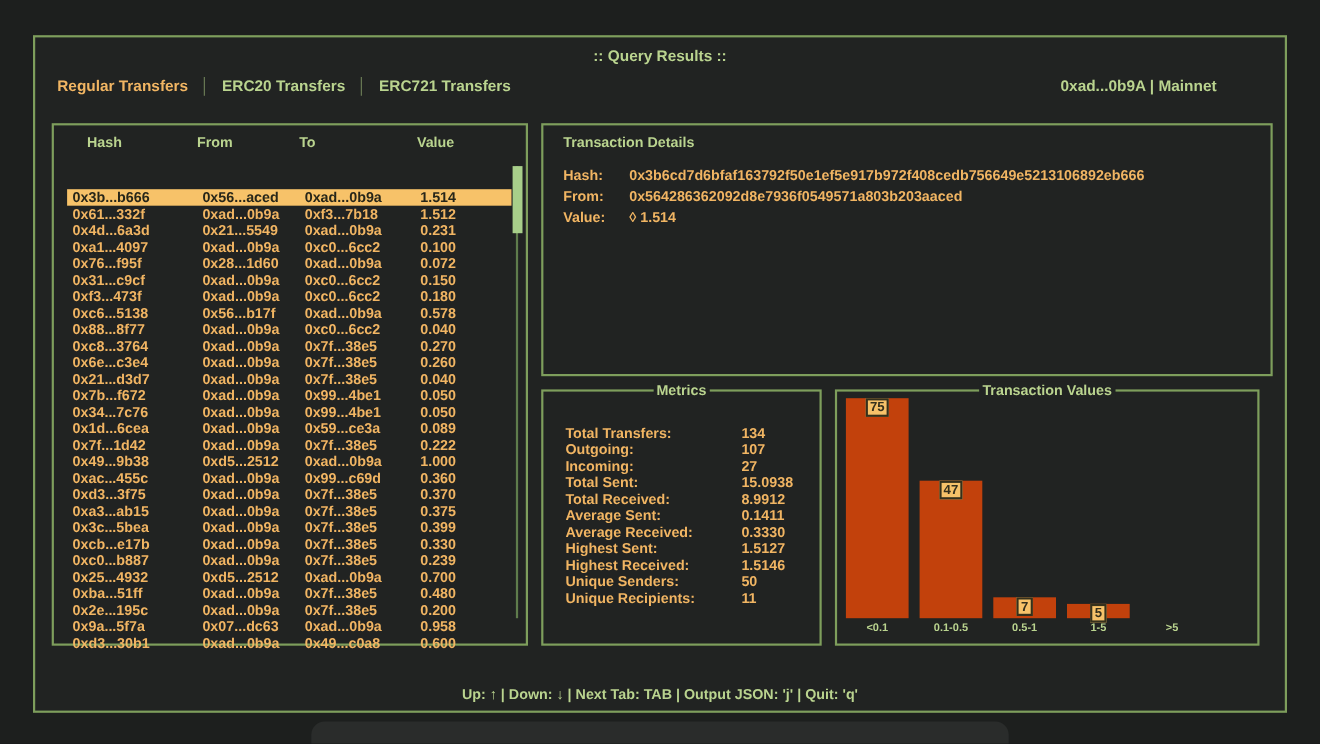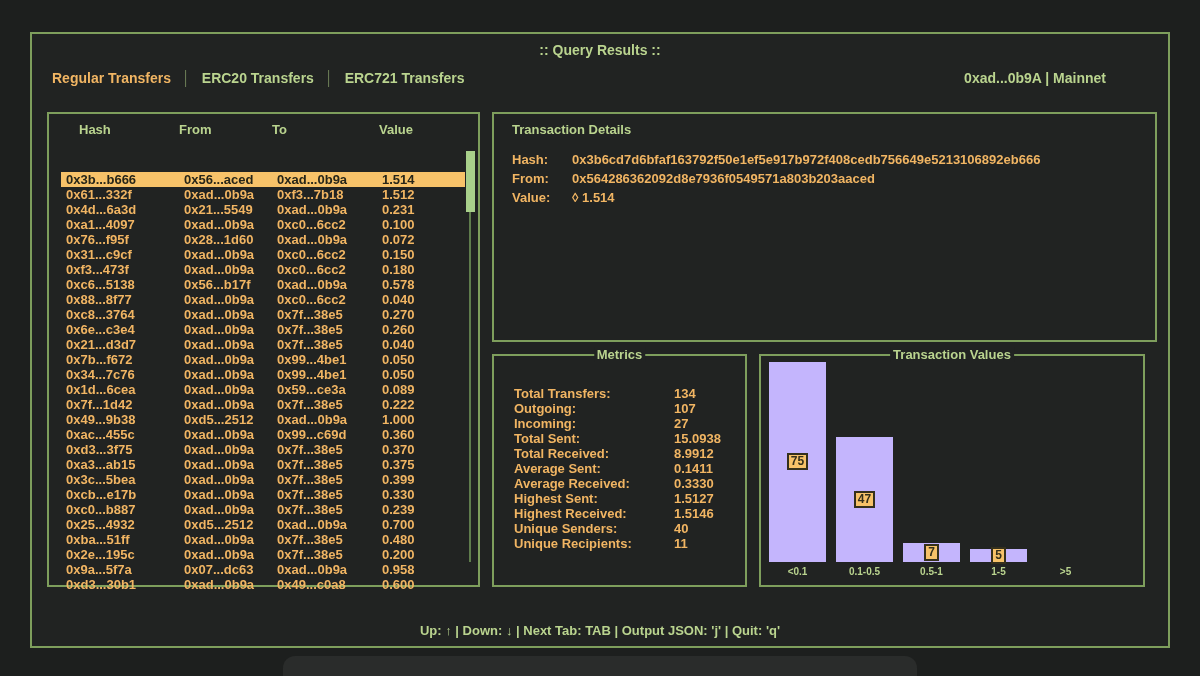--- a/index.html
+++ b/index.html
@@ -37,21 +37,21 @@
   .detail-row { display: grid; grid-template-columns: 60px auto; color: #f1b563; white-space: nowrap; }
 
   .panel-title { position: absolute; top: -9px; left: 50%; transform: translateX(-50%); background: #212322; padding: 0 3px; color: #bad48f; font-size: 13px; white-space: nowrap; }
   .metrics-panel { left: 460px; top: 320px; width: 255px; height: 233px; }
   .metrics-list { position: absolute; left: 20px; top: 30px; right: 6px; font-size: 13px; line-height: 15px; }
   .metric-row { display: grid; grid-template-columns: 160px auto; color: #f1b563; white-space: nowrap; }
 
   .chart-panel { left: 727px; top: 320px; width: 386px; height: 233px; }
   .chart-area { position: absolute; left: 8px; bottom: 6px; display: flex; align-items: flex-end; gap: 10px; }
   .bar-slot { width: 57px; display: flex; flex-direction: column; align-items: center; justify-content: flex-end; }
-  .bar { width: 57px; background: #c4b5fd; display: flex; align-items: center; justify-content: center; }
+  .bar { width: 57px; background: #c2410c; display: flex; align-items: flex-start; justify-content: center; }
   .bar-value { margin-bottom: 1px; border: 2px solid #35301c; color: #35301c; font-size: 12px; line-height: 13px; padding: 0 2px; background: #f7c269; }
   .bar-label { margin-top: 2px; color: #bad48f; font-size: 10px; height: 15px; line-height: 15px; }
 
   .footer { position: absolute; left: 0; right: 0; bottom: 8px; text-align: center; color: #bad48f; font-size: 13px; }
   .dock-hint { position: absolute; left: 283px; top: 656px; width: 634px; height: 22px; background: #2a2c2b; border-radius: 12px 12px 0 0; }
 </style>
 </head>
 <body>
 
 <div class="screen">
@@ -358,21 +358,21 @@
             <span>1.5127</span>
           </div>
 
           <div class="metric-row">
             <span>Highest Received:</span>
             <span>1.5146</span>
           </div>
 
           <div class="metric-row">
             <span>Unique Senders:</span>
-            <span>40</span>
+            <span>50</span>
           </div>
 
           <div class="metric-row">
             <span>Unique Recipients:</span>
             <span>11</span>
           </div>
 
       </div>
     </div>
 

